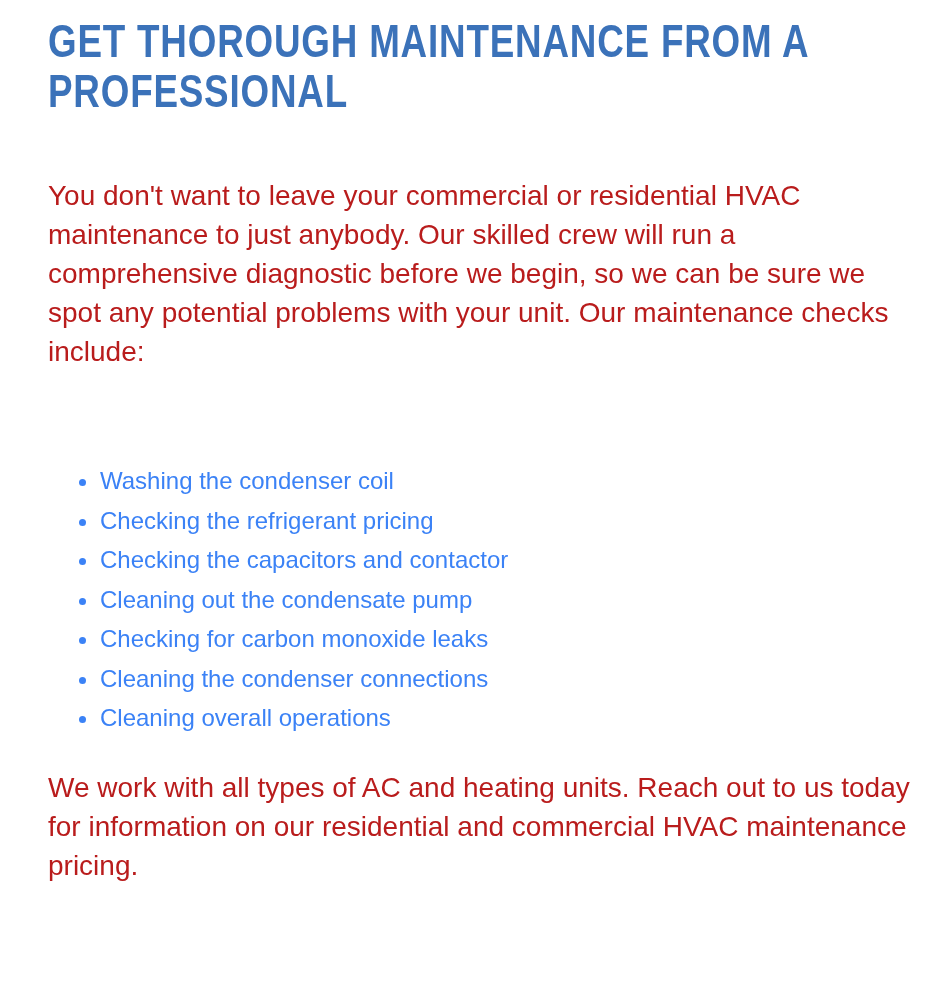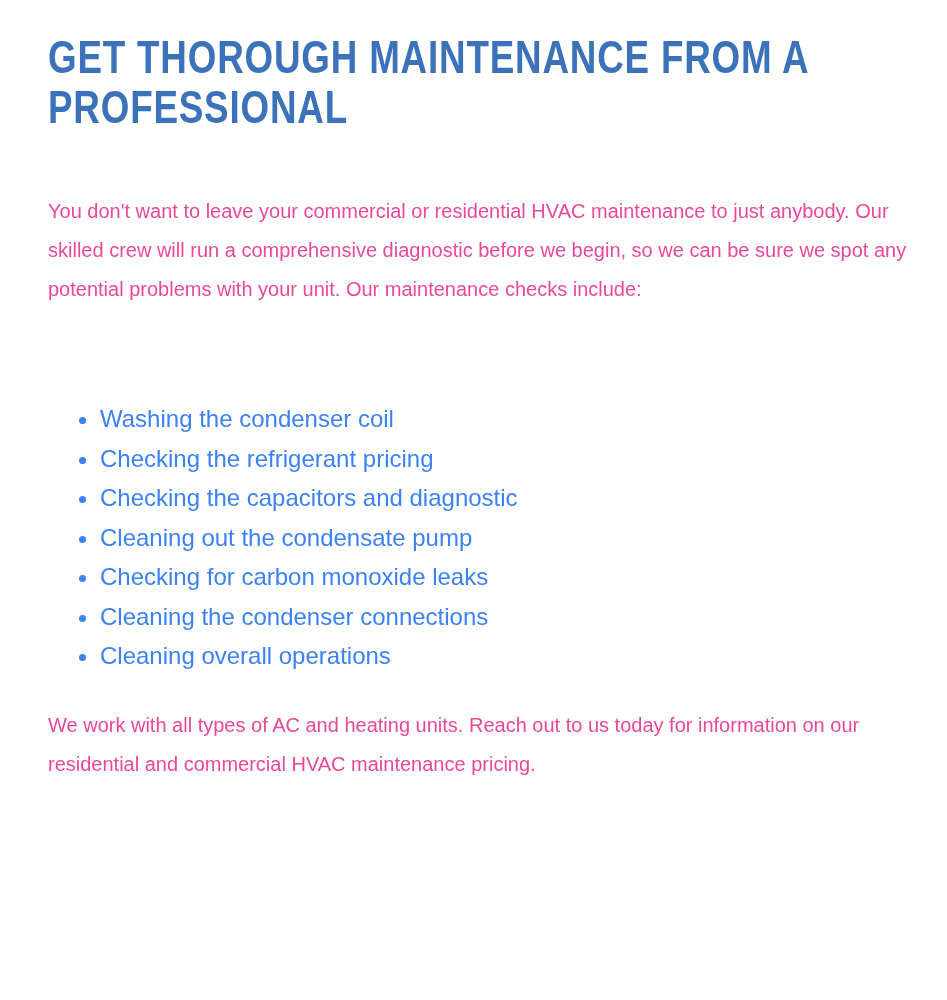--- a/index.html
+++ b/index.html
@@ -5,35 +5,35 @@
   * { margin: 0; padding: 0; box-sizing: border-box; }
   html, body {
     width: 947px;
     background: #ffffff;
     font-family: "Liberation Sans", sans-serif;
   }
   .section {
     width: 947px;
     min-height: 1000px;
     background: #ffffff;
-    padding: 32px 29px 60px 48px;
+    padding: 16px 29px 60px 48px;
   }
   .heading {
     color: #3b72b9;
     font-weight: 700;
     font-size: 46px;
     line-height: 50px;
     letter-spacing: 1px;
     transform: scaleX(0.8);
     transform-origin: 0 0;
     white-space: nowrap;
   }
   .body-text {
-    color: #ec4899;
-    font-size: 20px;
+    color: #b91c1c;
+    font-size: 28px;
     line-height: 39px;
     font-weight: 400;
   }
   .intro {
     margin-top: 60px;
     max-width: 872px;
   }
   .checks-list {
     margin: 90px 0 0 0;
     padding-left: 52px;
@@ -57,21 +57,21 @@
   <h2 class="heading">
     <div>GET THOROUGH MAINTENANCE FROM A</div>
     <div>PROFESSIONAL</div>
   </h2>
 
   <p class="body-text intro">You don't want to leave your commercial or residential HVAC maintenance to just anybody. Our skilled crew will run a comprehensive diagnostic before we begin, so we can be sure we spot any potential problems with your unit. Our maintenance checks include:</p>
 
   <ul class="checks-list">
       <li>Washing the condenser coil</li>
       <li>Checking the refrigerant pricing</li>
-      <li>Checking the capacitors and diagnostic</li>
+      <li>Checking the capacitors and contactor</li>
       <li>Cleaning out the condensate pump</li>
       <li>Checking for carbon monoxide leaks</li>
       <li>Cleaning the condenser connections</li>
       <li>Cleaning overall operations</li>
     </ul>
 
   <p class="body-text closing">We work with all types of AC and heating units. Reach out to us today for information on our residential and commercial HVAC maintenance pricing.</p>
 
 </div>
 

